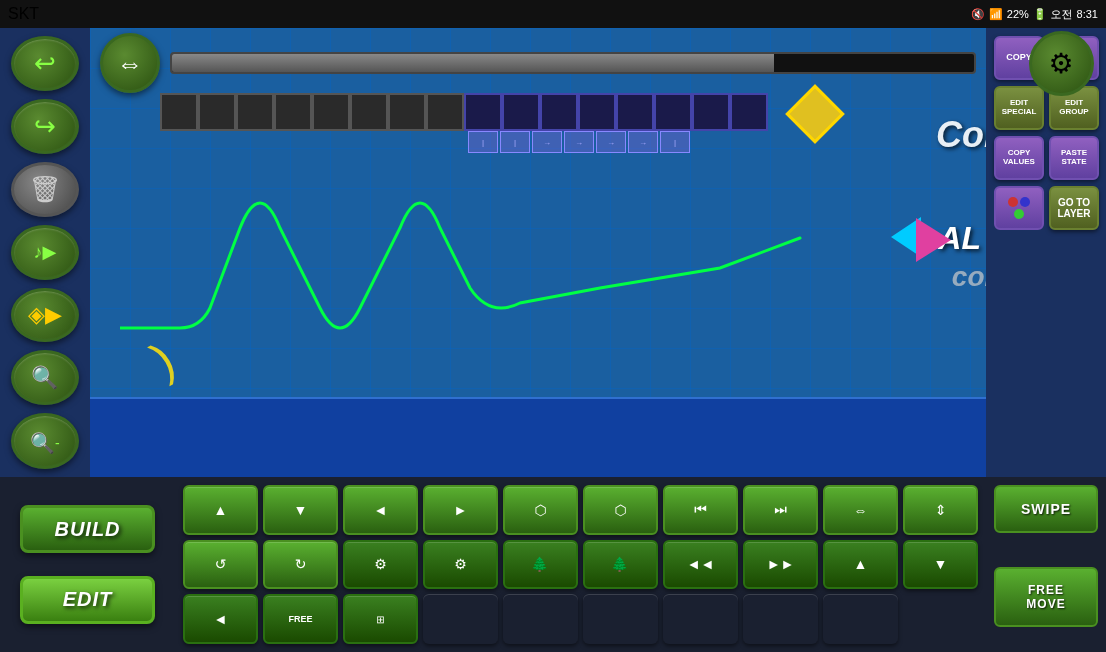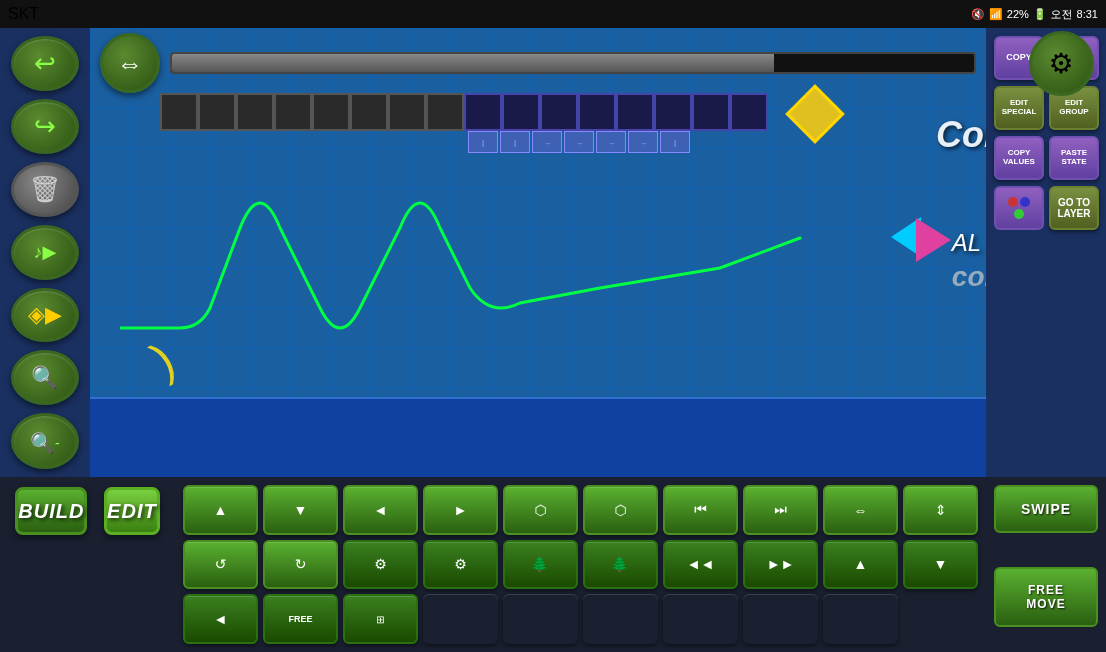--- a/index.html
+++ b/index.html
@@ -160,23 +160,23 @@
       left: 0; right: 0;
       height: 175px;
       background: #1a2030;
       z-index: 10;
       display: flex;
     }
 
     #mode-buttons {
       width: 175px;
       display: flex;
-      flex-direction: row;
+      flex-direction: column;
       justify-content: space-around;
-      padding: 10px;
+      padding: 20px;
       gap: 6px;
     }
 
     .mode-btn {
       height: 48px;
       border-radius: 8px;
       display: flex;
       align-items: center;
       justify-content: center;
       cursor: pointer;
@@ -331,22 +331,22 @@
       align-items: center;
       gap: 4px;
     }
 
     
     .al-text {
       position: absolute;
       bottom: 220px;
       right: 125px;
       color: white;
-      font-size: 24px;
-      font-weight: 400;
+      font-size: 32px;
+      font-weight: 700;
       font-style: italic;
       text-shadow: 2px 2px 4px rgba(0,0,0,0.8);
     }
 
     .triangle-left {
       position: absolute;
       bottom: 220px;
       right: 185px;
       width: 0;
       height: 0;

